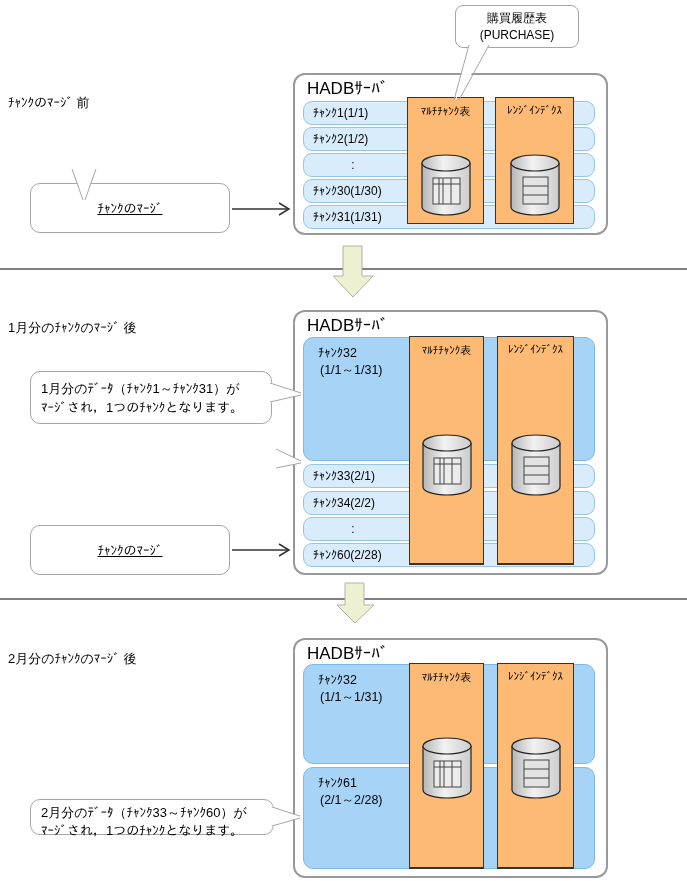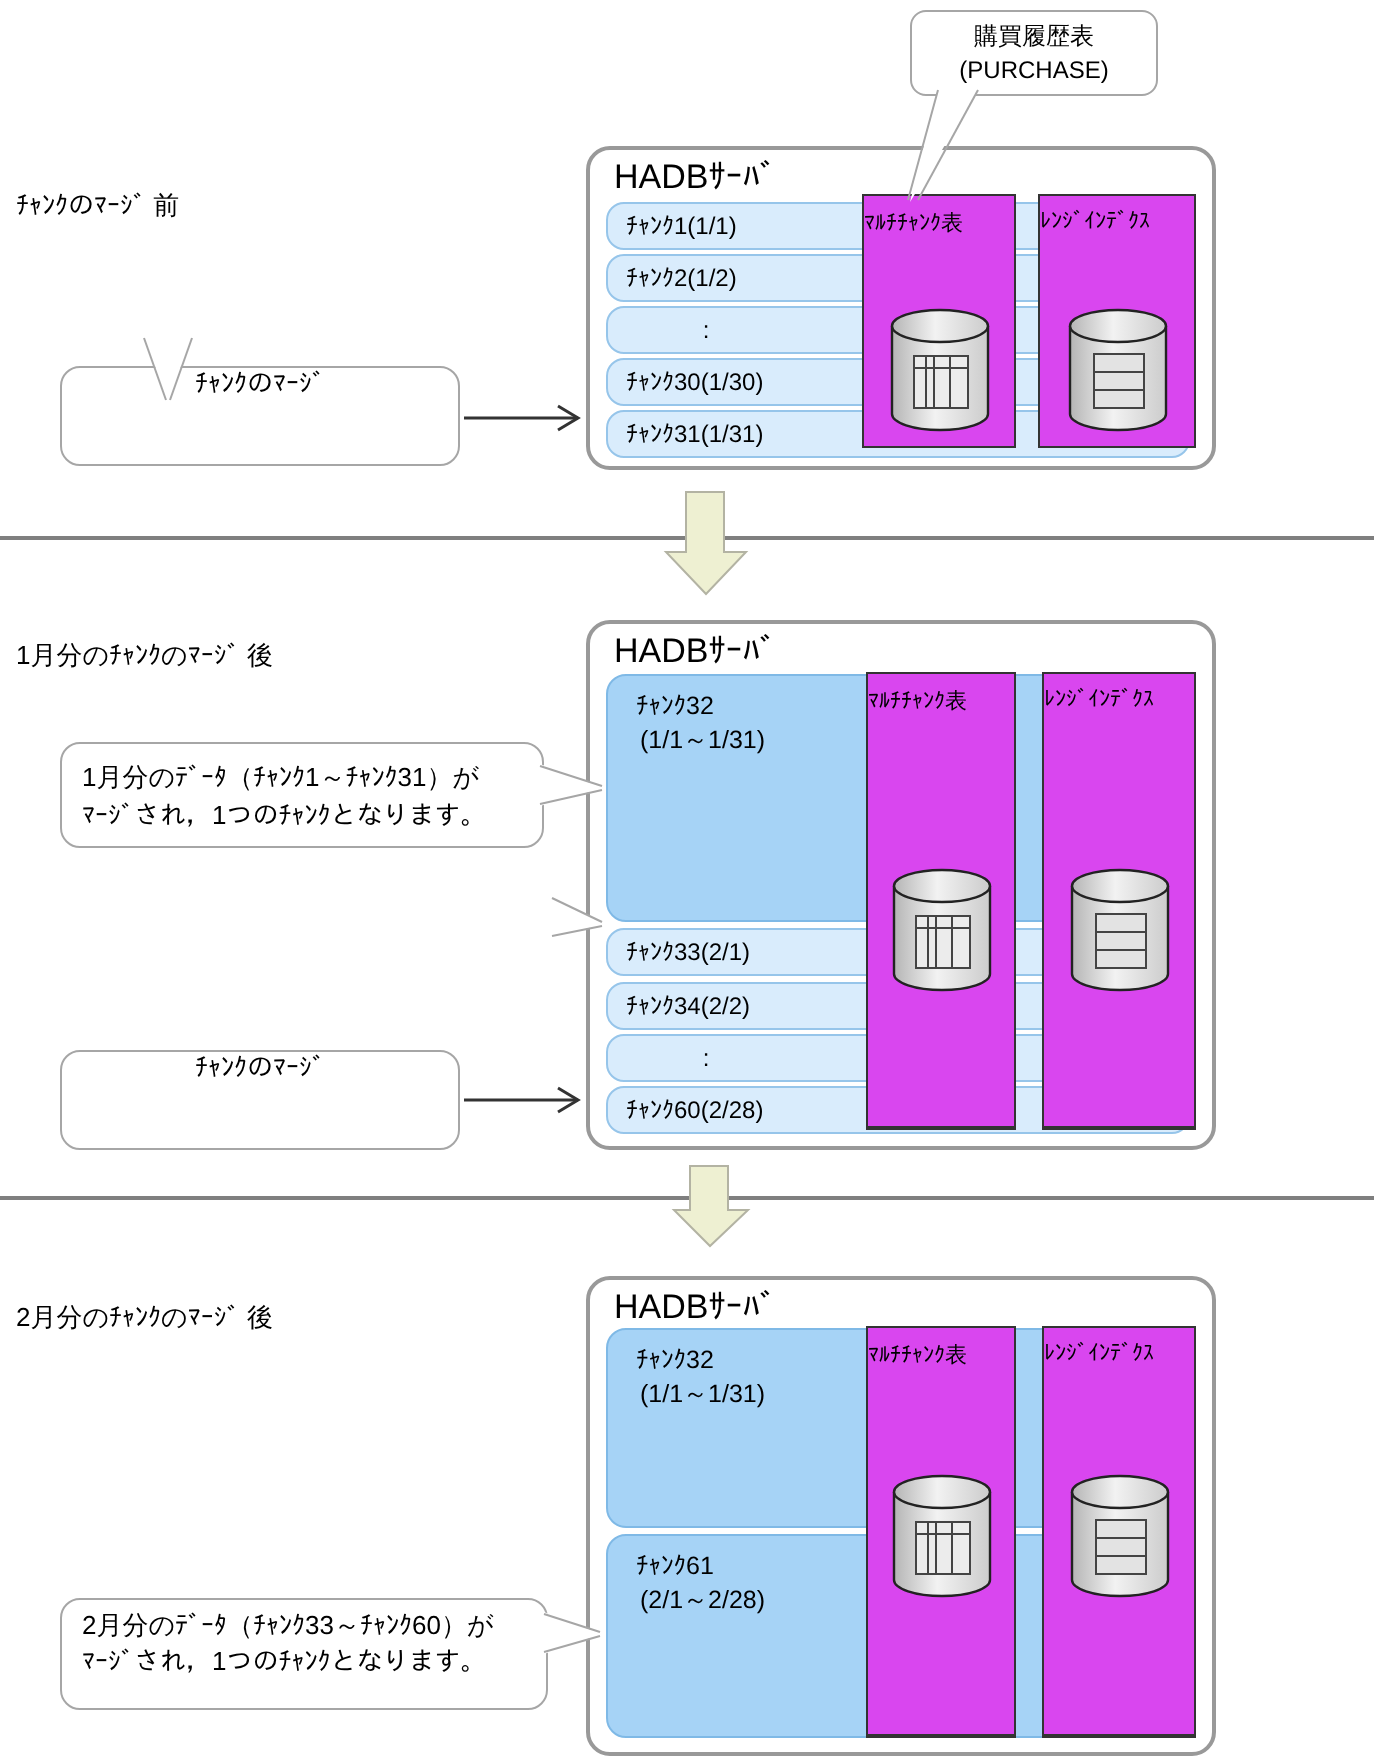--- a/index.html
+++ b/index.html
@@ -9,27 +9,27 @@
   .divider{position:absolute;left:0;width:687px;height:2px;background:#7f7f7f;}
   .hadb{position:absolute;background:#fff;border:2px solid #999;border-radius:12px;box-sizing:border-box;}
   .hadb-label{position:absolute;left:12px;top:4px;font-size:17px;white-space:nowrap;}
   .chunk-row{position:absolute;left:8px;width:292px;height:24px;background:#d9ecfc;
              border:1px solid #96c5ea;border-radius:9px;box-sizing:border-box;}
   .row-label{display:inline-block;padding-left:9px;font-size:12px;line-height:22px;white-space:nowrap;}
   .row-label.dots{width:98px;text-align:center;padding-left:0;}
   .merged{position:absolute;left:8px;width:292px;background:#a6d3f6;border:1px solid #7fb9e6;
           border-radius:10px;box-sizing:border-box;font-size:12.5px;line-height:17px;padding:7px 0 0 14px;}
   .merged .rng{padding-left:2px;}
-  .panel{position:absolute;background:#d946ef;border:1px solid #333;box-sizing:border-box;text-align:left;margin-left:24px;}
+  .panel{position:absolute;background:#fdba74;border:1px solid #333;box-sizing:border-box;text-align:center;}
   .panel-title{font-size:11px;margin-top:6px;white-space:nowrap;}
   .cyl{position:absolute;left:50%;transform:translateX(-50%);}
   .bubble{position:absolute;background:#fff;border:1px solid #a6a6a6;border-radius:10px;
           font-size:13px;line-height:19px;padding:7px 6px 0 10px;box-sizing:border-box;white-space:nowrap;}
   .cmd{position:absolute;background:#fff;border:1px solid #a6a6a6;border-radius:10px;font-size:13px;
-       display:flex;justify-content:center;box-sizing:border-box;}
+       display:flex;align-items:center;justify-content:center;box-sizing:border-box;text-decoration:underline;}
   .callout{position:absolute;background:#fff;border:1px solid #a6a6a6;border-radius:8px;font-size:12px;
            text-align:center;line-height:17px;padding-top:4px;box-sizing:border-box;}
   .overlay{position:absolute;left:0;top:0;pointer-events:none;z-index:40;}
 </style>
 </head>
 <body>
 
 <div class="canvas">
 
   <div class="sec-title" style="left:8px;top:50px">ﾁｬﾝｸのﾏｰｼﾞ 前</div>
@@ -134,21 +134,21 @@
           <line x1="14" y1="33" x2="39" y2="33" stroke="#444"></line>
           <line x1="14" y1="42" x2="39" y2="42" stroke="#444"></line>
         </g>
       </svg>
     </div>
   </div>
 
   <div class="divider" style="top:598px"></div>
   <div class="sec-title" style="left:8px;top:606px">2月分のﾁｬﾝｸのﾏｰｼﾞ 後</div>
 
-  <div class="bubble" style="left:30px;top:799px;width:244px;height:56px;padding-top:4px;line-height:18px">
+  <div class="bubble" style="left:30px;top:799px;width:244px;height:36px;padding-top:4px;line-height:18px">
     <div>2月分のﾃﾞｰﾀ（ﾁｬﾝｸ33～ﾁｬﾝｸ60）が</div>
     <div>ﾏｰｼﾞされ，1つのﾁｬﾝｸとなります。</div>
   </div>
 
   <div class="hadb" style="left:293px;top:638px;width:315px;height:240px">
     <div class="hadb-label">HADBｻｰﾊﾞ</div>
     <div class="merged" style="top:24px;height:100px">
       <div>ﾁｬﾝｸ32</div>
       <div class="rng">(1/1～1/31)</div>
     </div>

